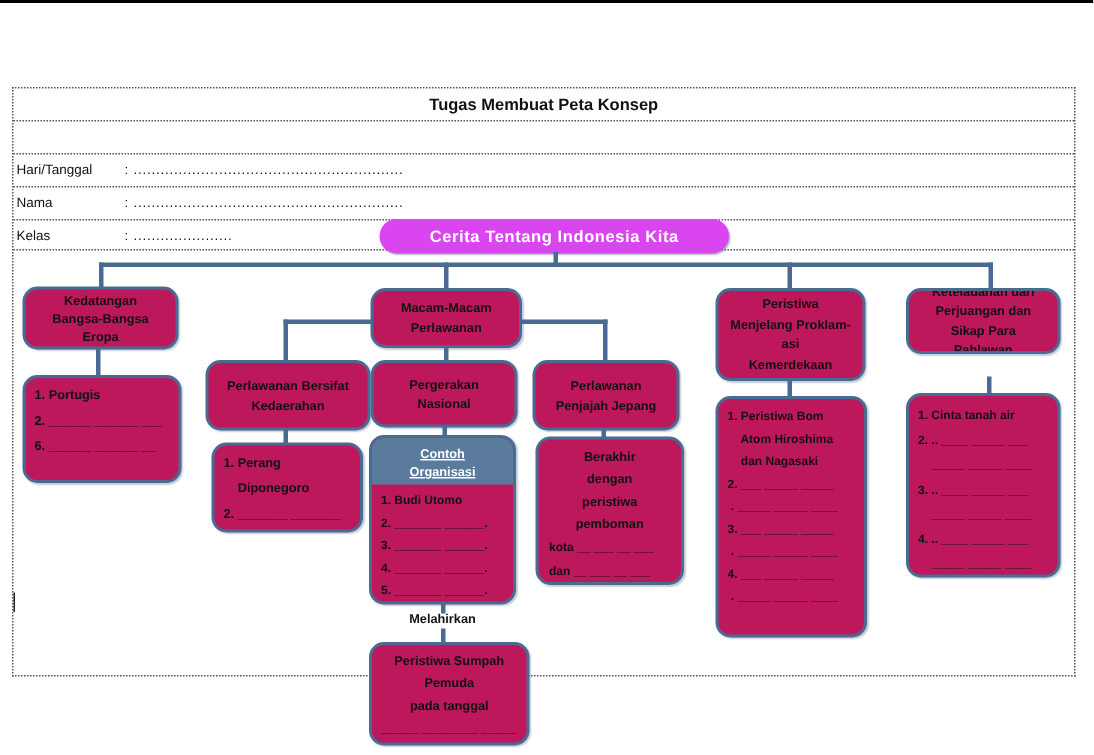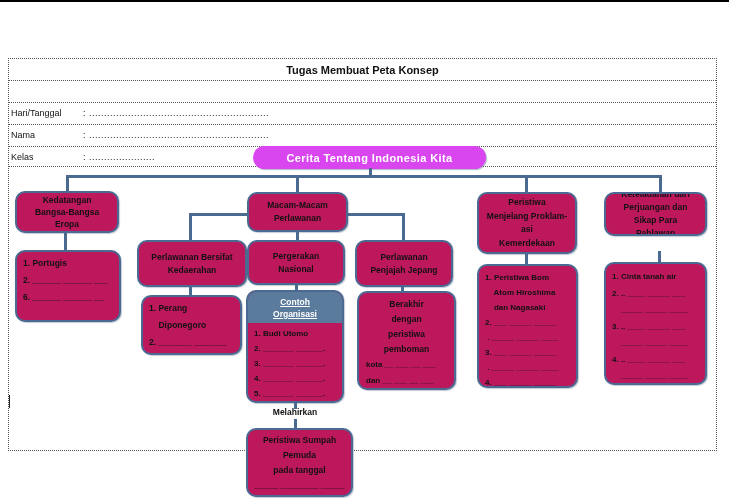--- a/index.html
+++ b/index.html
@@ -48,21 +48,21 @@
   .b-jepang          { left:355px; top:240px; width:98px;  height:47px;  line-height:13px; }
   .b-diponegoro      { left:141px; top:295px; width:101px; height:60px;  line-height:17px; font-size:8.5px; }
   .b-contoh          { left:246px; top:290px; width:98px;  height:113px; padding:0; }
   .contoh-head { background:#5b7b9c; color:#fff; text-align:center; font-size:8.5px;
                  line-height:12px; padding:4px 0 3px 0; font-weight:bold;text-decoration:underline; }
   .contoh-body { line-height:15px; }
   .b-berakhir        { left:357px; top:291px; width:99px;  height:99px; padding-top:4px; }
   .berakhir-title { text-align:center; font-size:8.5px; line-height:15px; }
   .berakhir-fill  { text-align:left; font-size:8px; line-height:16px; padding-left:7px; white-space:pre; }
   .b-peristiwa       { left:477px; top:192px; width:100px; height:62px;  line-height:13.5px; }
-  .b-peristiwa-list  { left:477px; top:264px; width:101px; height:124px; line-height:15px; padding-top:4px; }
+  .b-peristiwa-list  { left:477px; top:264px; width:101px; height:161px; line-height:15px; padding-top:4px; }
   .b-keteladanan     { left:604px; top:192px; width:103px; height:44px;  line-height:13px; }
   .b-keteladanan-list{ left:604px; top:262px; width:103px; height:123px; line-height:16.5px; padding-top:5px; }
   .b-sumpah          { left:246px; top:428px; width:107px; height:69px;  line-height:15px; font-size:8.5px; }
 
   .melahirkan { position:absolute; left:255px; top:407px; width:80px; height:13px;
                 text-align:center; font-weight:bold; font-size:8.5px; }
 
   .cursor { position:absolute; left:9px; top:395px; width:1px; height:13px; background:#222; }
 </style>
 </head>

